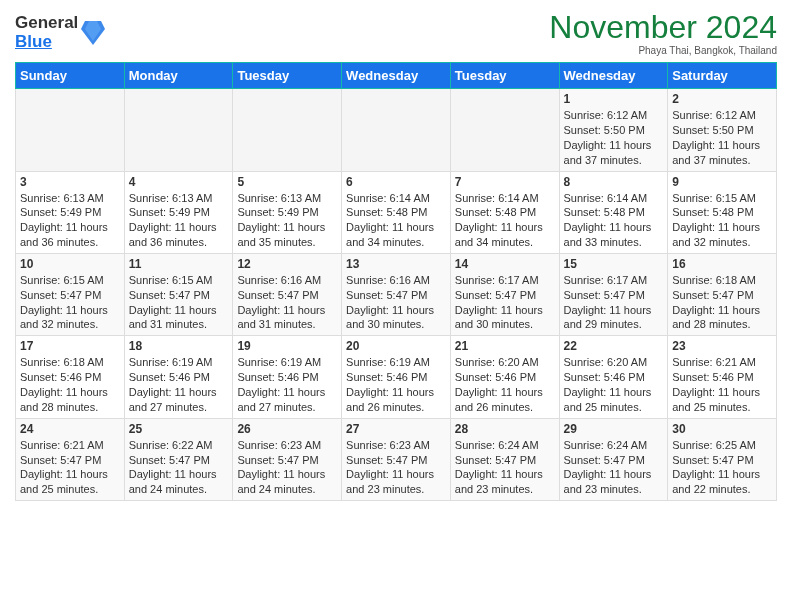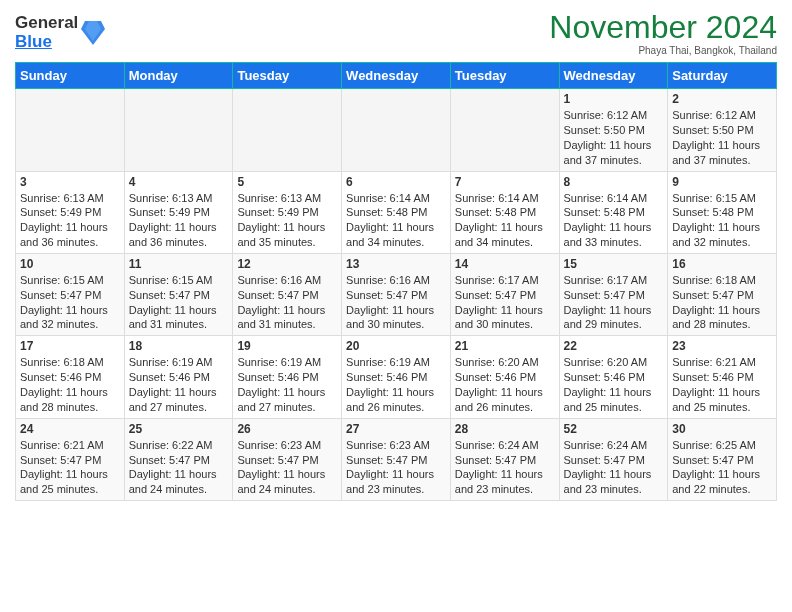--- a/index.html
+++ b/index.html
@@ -244,21 +244,21 @@
           </td>
           <td>
             <span class="day-num">27</span>
             <div class="day-info">Sunrise: 6:23 AM<br>Sunset: 5:47 PM<br>Daylight: 11 hours<br>and 23 minutes.</div>
           </td>
           <td>
             <span class="day-num">28</span>
             <div class="day-info">Sunrise: 6:24 AM<br>Sunset: 5:47 PM<br>Daylight: 11 hours<br>and 23 minutes.</div>
           </td>
           <td>
-            <span class="day-num">52</span>
+            <span class="day-num">29</span>
             <div class="day-info">Sunrise: 6:24 AM<br>Sunset: 5:47 PM<br>Daylight: 11 hours<br>and 23 minutes.</div>
           </td>
           <td>
             <span class="day-num">30</span>
             <div class="day-info">Sunrise: 6:25 AM<br>Sunset: 5:47 PM<br>Daylight: 11 hours<br>and 22 minutes.</div>
           </td>
         </tr>
       </tbody>
   </table>
 </div>

